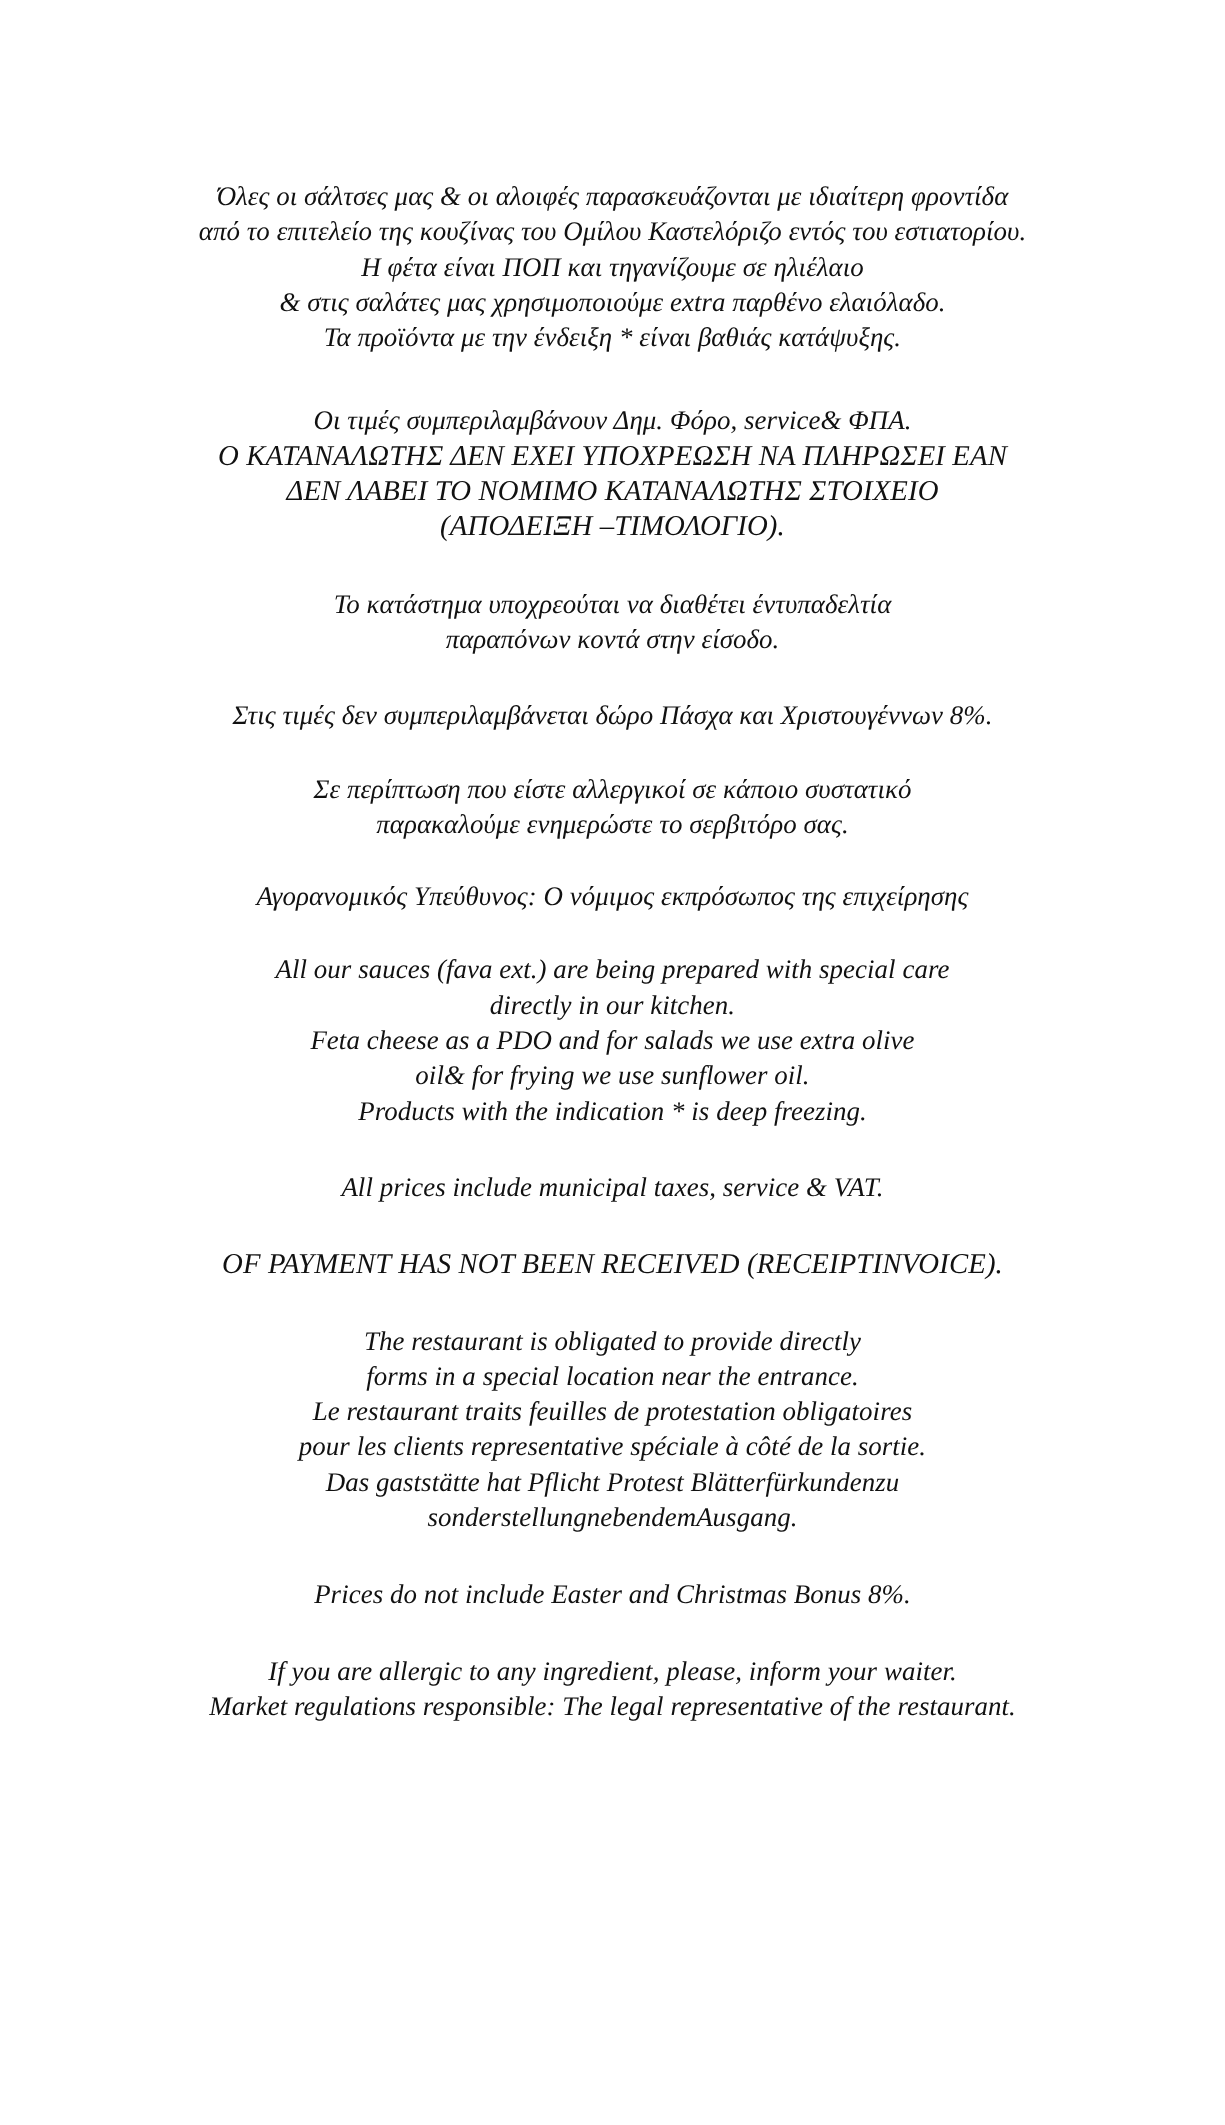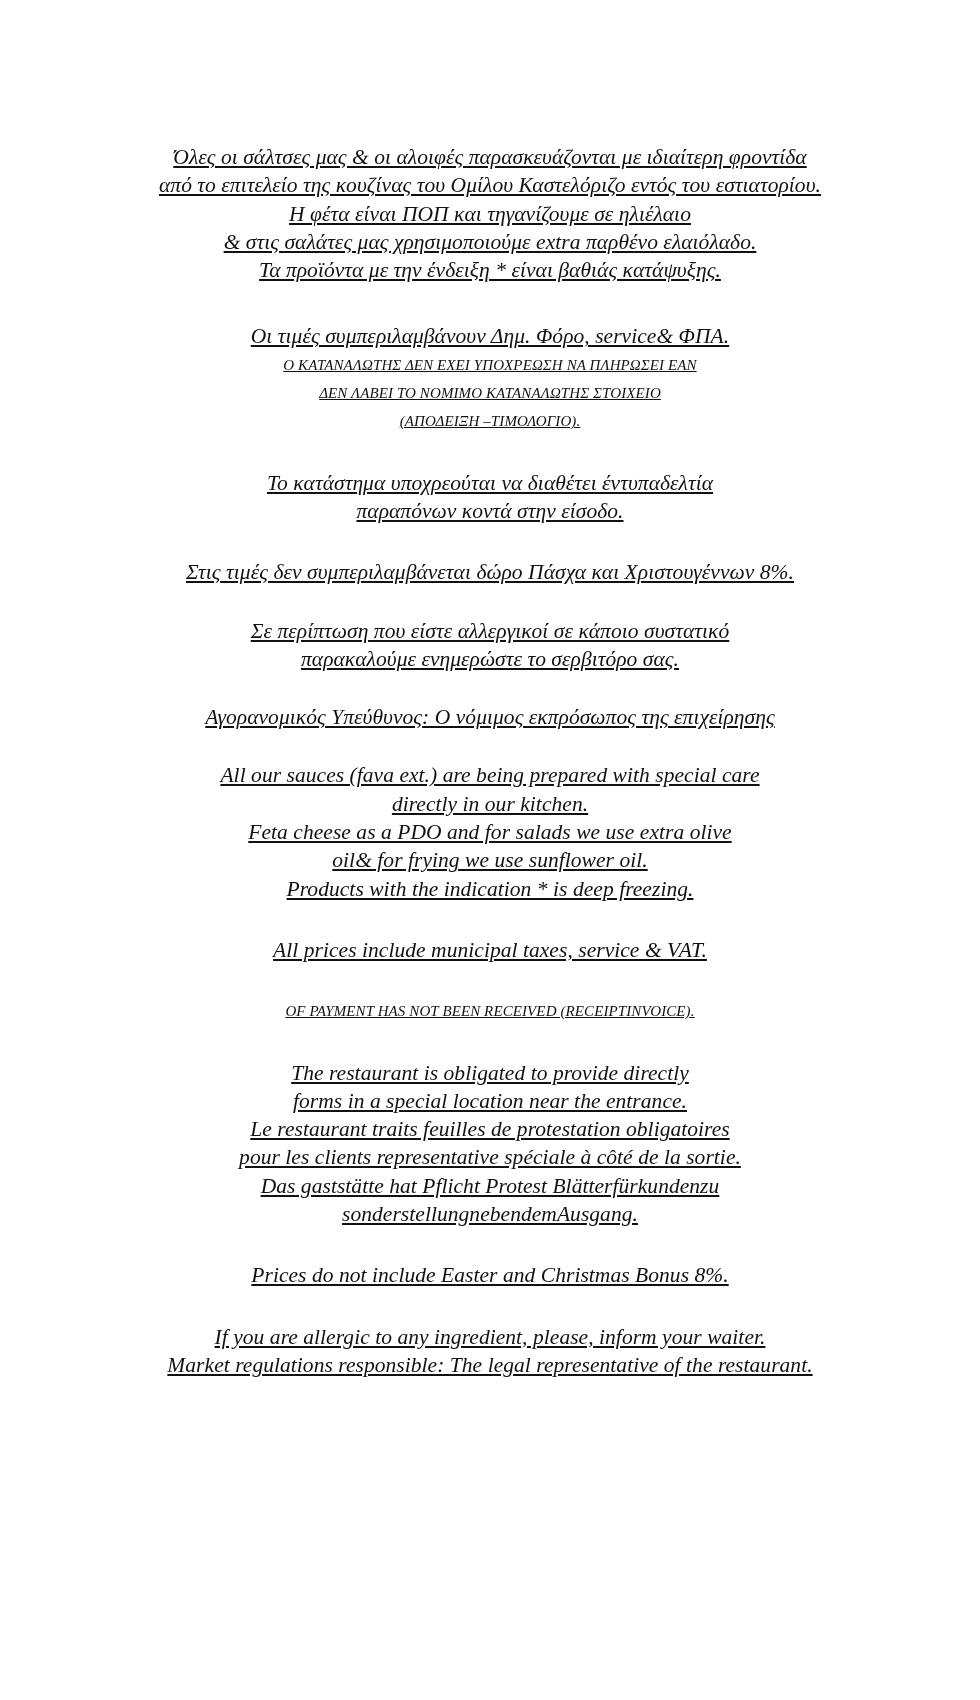--- a/index.html
+++ b/index.html
@@ -19,39 +19,38 @@
     color: #111111;
   }
   .notice-body {
     position: absolute;
     left: 0;
     top: 143px;
     width: 980px;
     padding: 0 60px;
     box-sizing: border-box;
     text-align: center;
-    text-decoration: underline;
   }
   .block {
     margin: 0 0 27px 0;
   }
   .block:last-child {
     margin-bottom: 0;
     text-align: center;
   }
   .line {
     display: block;
     font-style: italic;
     font-size: 21.5px;
     line-height: 28.3px;
     letter-spacing: 0.05px;
     white-space: nowrap;
   }
   .line.caps {
-    font-size: 15px;
+    font-size: 23px;
     letter-spacing: 0.1px;
   }
   
   .gap-lg { margin-bottom: 33px; text-align: center; }
   .gap-md { margin-bottom: 30px; }
   .gap-xl { margin-bottom: 38px; }
 </style>
 </head>
 <body>
 

